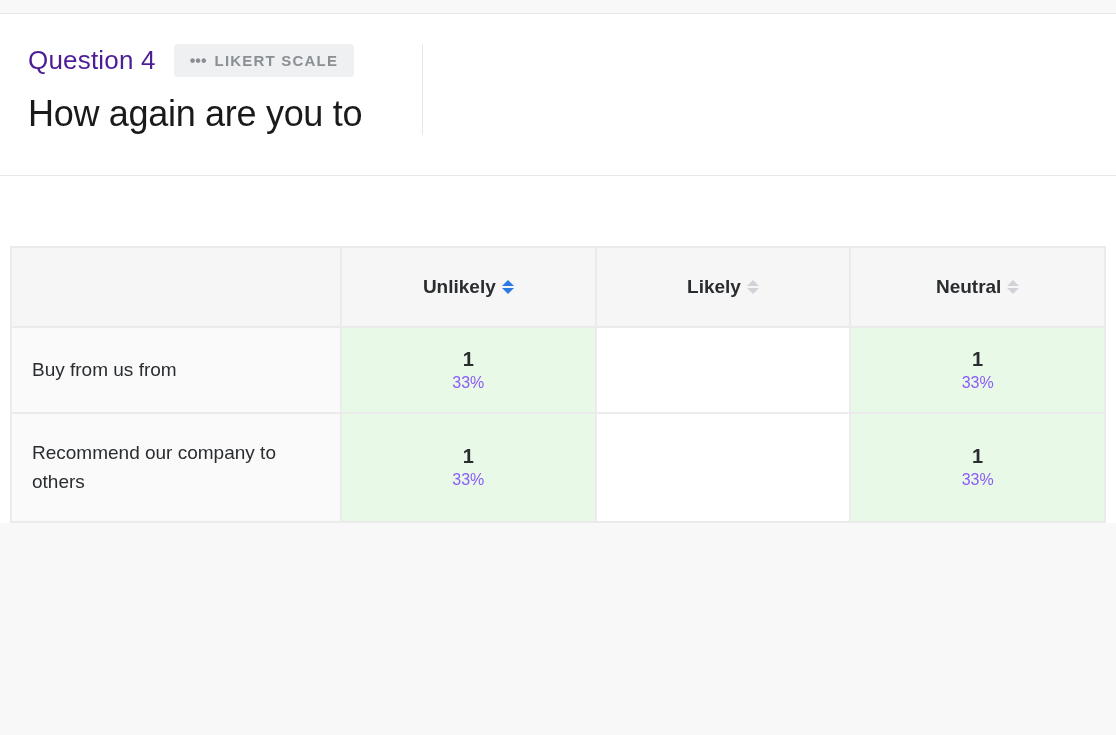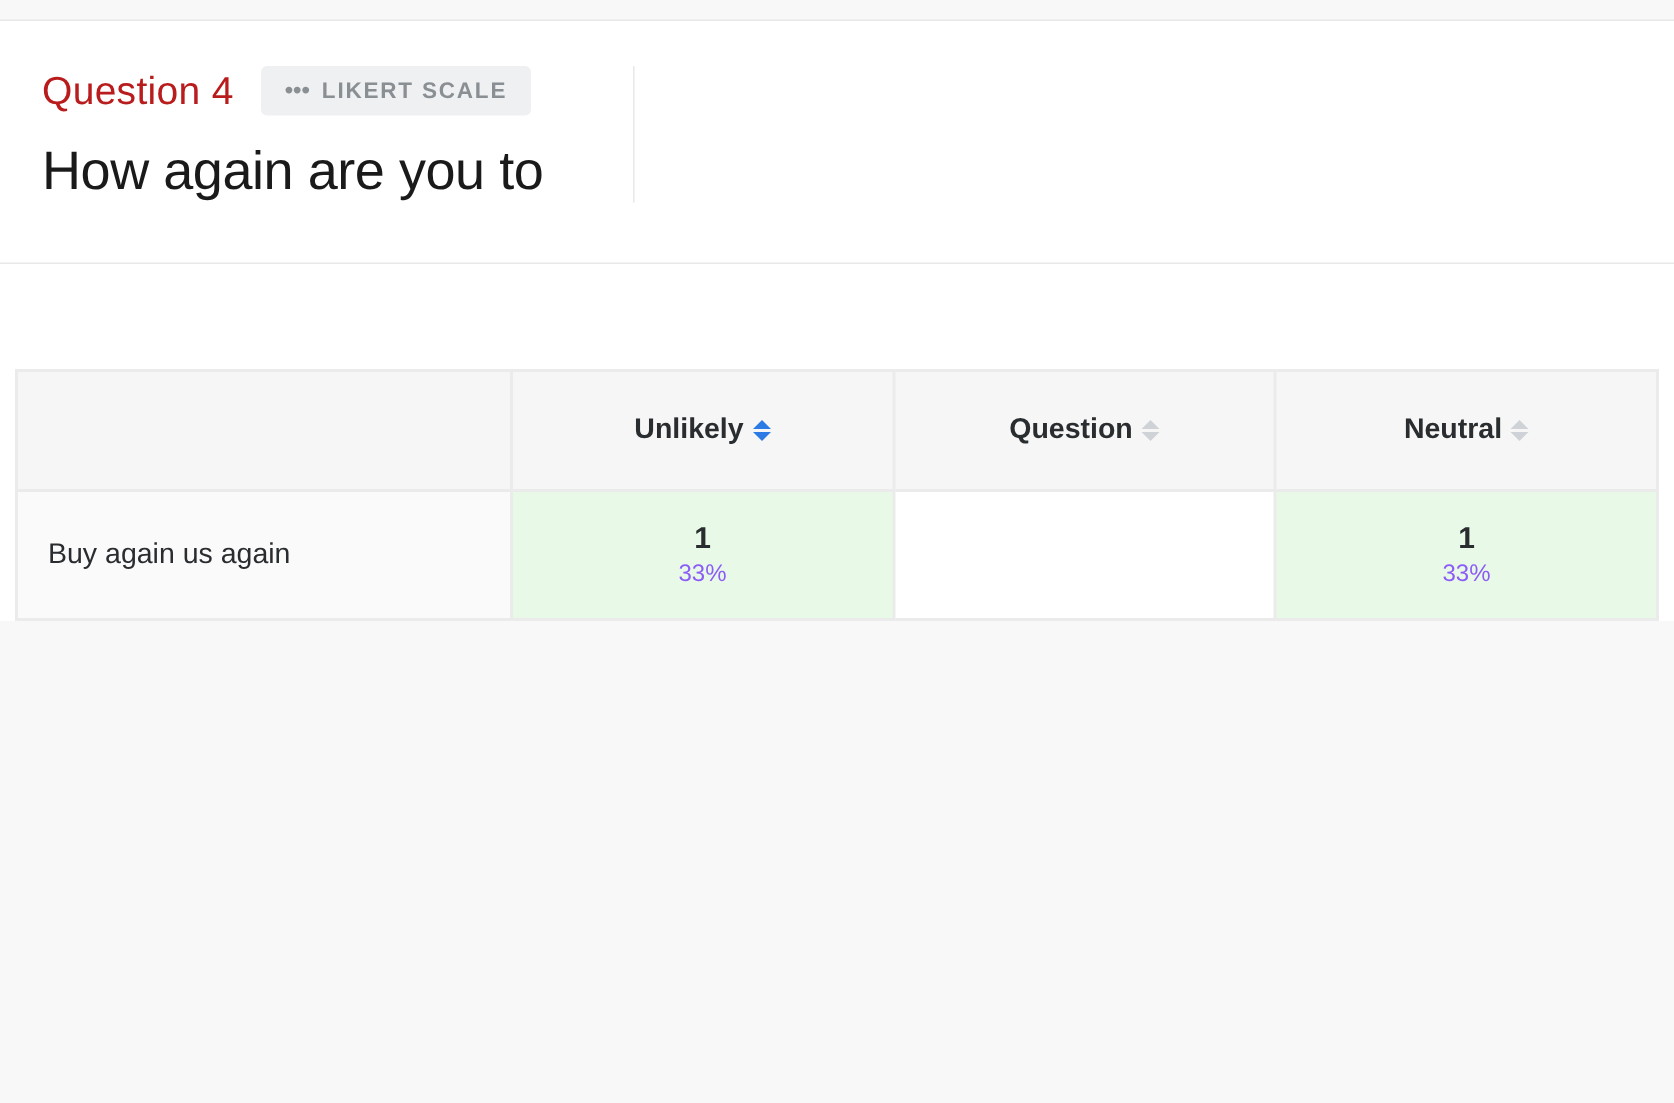--- a/index.html
+++ b/index.html
@@ -31,21 +31,21 @@
       padding-right: 60px;
     }
     .q-row {
       display: flex;
       align-items: center;
       gap: 18px;
       margin-bottom: 16px;
     }
     .q-number {
       font-size: 26px;
-      color: #b91c1c;
+      color: #4c1d95;
       font-weight: 500;
       letter-spacing: 0.2px;
     }
     .type-pill {
       display: inline-flex;
       align-items: center;
       gap: 8px;
       background: #eff0f1;
       color: #8a8f94;
       font-size: 15px;
@@ -177,39 +177,51 @@
         <th></th>
 
       <th><span class="sort-wrap">
               <span>Unlikely</span>
               <span class="sort-icon active">
                 <span class="arrow-up"></span>
                 <span class="arrow-down"></span>
               </span>
             </span></th>
           <th><span class="sort-wrap">
-              <span>Question</span>
+              <span>Likely</span>
               <span class="sort-icon">
                 <span class="arrow-up"></span>
                 <span class="arrow-down"></span>
               </span>
             </span></th>
           <th><span class="sort-wrap">
               <span>Neutral</span>
               <span class="sort-icon">
                 <span class="arrow-up"></span>
                 <span class="arrow-down"></span>
               </span>
             </span></th>
         </tr>
     </thead>
     <tbody>
 
     <tr>
-          <th class="rowhdr">Buy again us again</th>
+          <th class="rowhdr">Buy from us from</th>
+          <td class="hi">
+            <div class="cell-count">1</div>
+            <div class="cell-pct">33%</div>
+          </td>
+          <td></td>
+          <td class="hi">
+            <div class="cell-count">1</div>
+            <div class="cell-pct">33%</div>
+          </td>
+        </tr>
+        <tr>
+          <th class="rowhdr">Recommend our company to others</th>
           <td class="hi">
             <div class="cell-count">1</div>
             <div class="cell-pct">33%</div>
           </td>
           <td></td>
           <td class="hi">
             <div class="cell-count">1</div>
             <div class="cell-pct">33%</div>
           </td>
         </tr>

